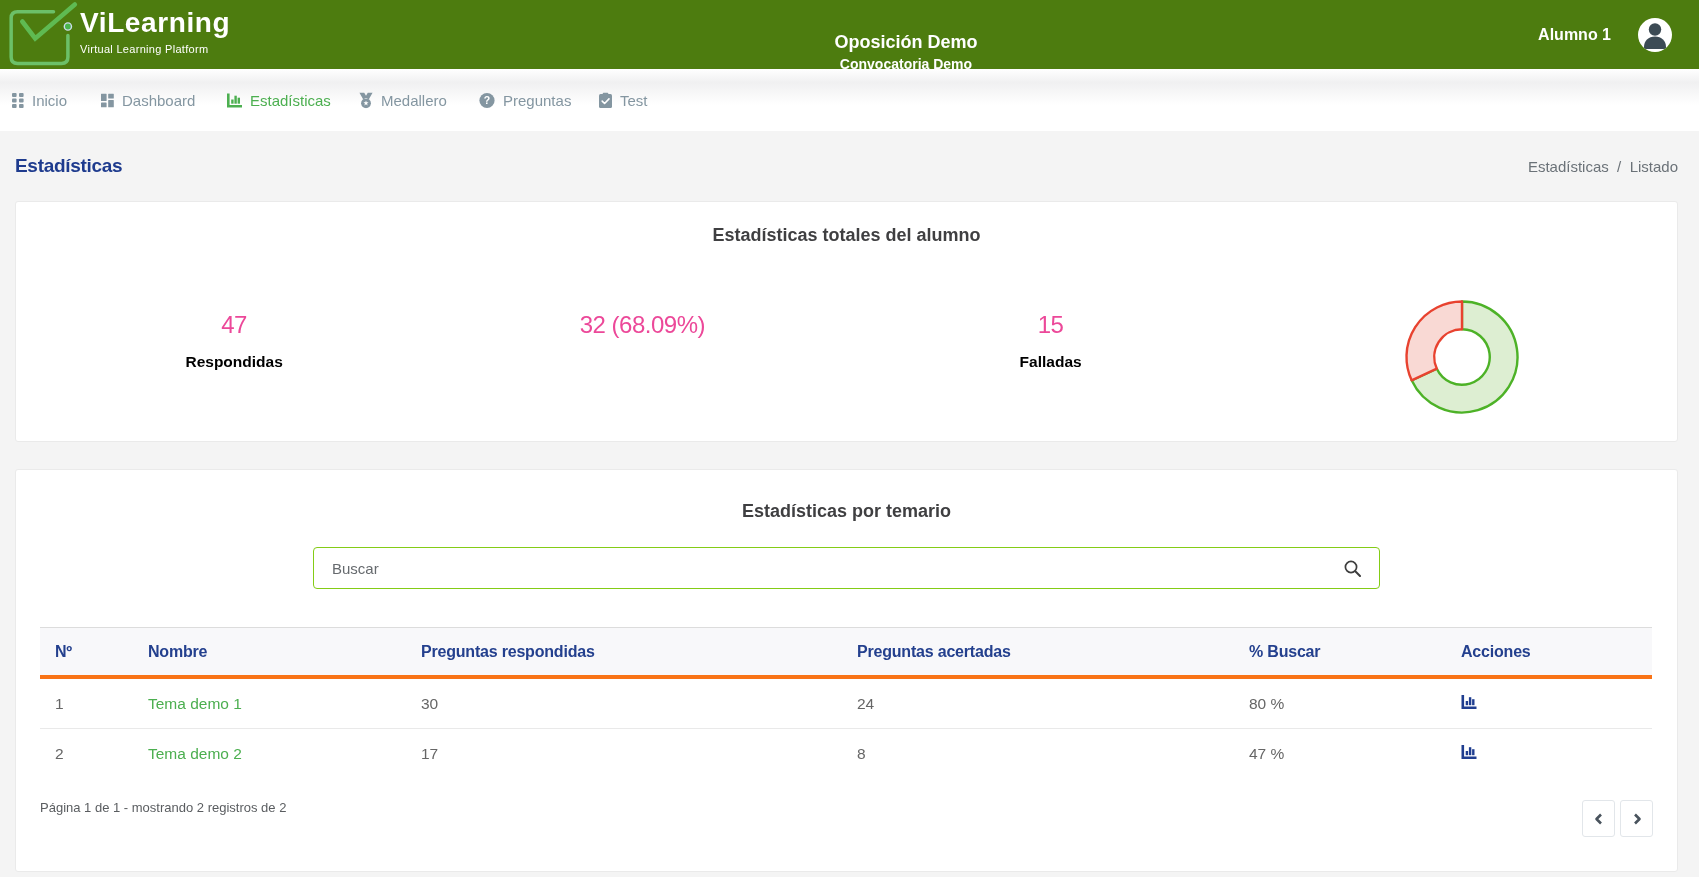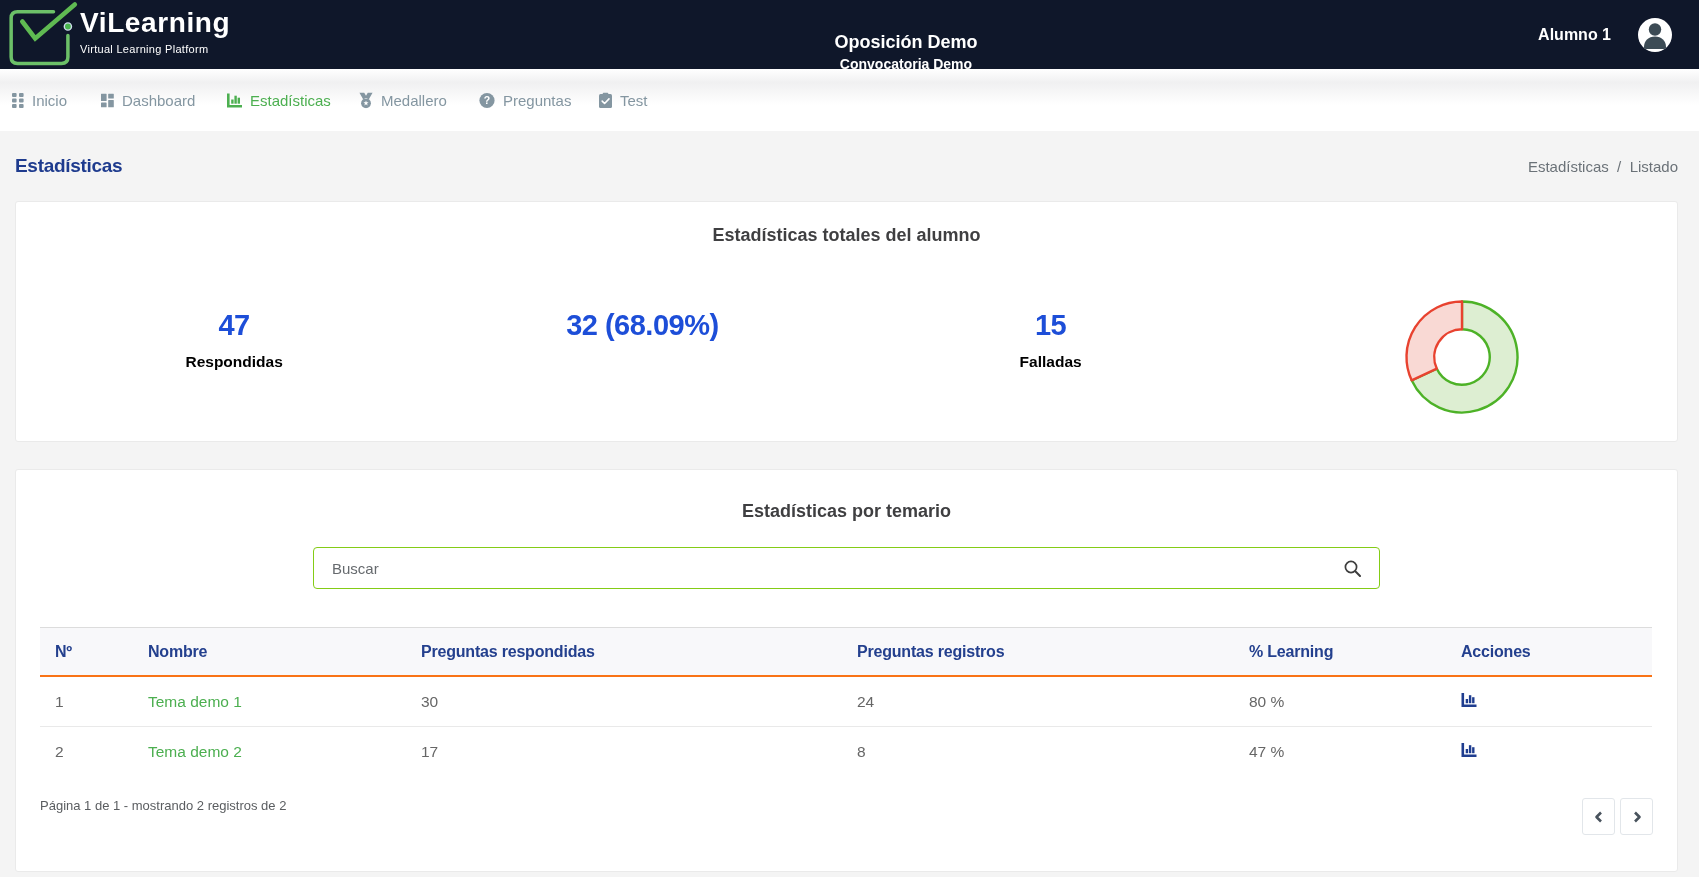--- a/index.html
+++ b/index.html
@@ -1,21 +1,21 @@
 <!DOCTYPE html>
 <html lang="es"><head>
 <meta charset="utf-8">
 <title>Estadísticas</title>
 <style>
 * { margin:0; padding:0; box-sizing:border-box; }
 html,body { width:1699px; height:877px; overflow:hidden; }
 body { background:#f4f4f4; font-family:"Liberation Sans", sans-serif; }
 
 
-.topbar { height:69px; background:#0f172a; display:flex; align-items:stretch; position:relative; color:#fff; }
+.topbar { height:69px; background:#4d7c0f; display:flex; align-items:stretch; position:relative; color:#fff; }
 .logo { position:absolute; left:0; top:0; width:260px; height:69px; }
 .logo svg { position:absolute; left:0; top:0; }
 .logo-name { position:absolute; left:80px; top:7px; font-size:28px; font-weight:bold; letter-spacing:0.6px; }
 .logo-sub { position:absolute; left:80px; top:43px; font-size:11px; letter-spacing:0.3px; }
 .top-center { position:absolute; left:906px; top:6px; transform:translateX(-50%); text-align:center;margin-top:25px; }
 .top-center .t1 { font-size:18px; font-weight:bold; line-height:22px; }
 .top-center .t2 { font-size:14px; font-weight:bold; line-height:19px; margin-top:2px; }
 .top-user { position:absolute; right:27px; top:0; height:69px; display:flex; align-items:center; }
 .top-user .uname { font-size:16px; font-weight:bold; margin-right:27px; }
 
@@ -29,32 +29,32 @@
 
 .content { margin-left:15px; width:1663px; }
 .pagehead { height:70px; display:flex; align-items:center; justify-content:space-between; }
 .pagehead h1 { font-size:19px; letter-spacing:-0.3px; font-weight:bold; color:#1e3b8e; }
 .bc { font-size:15px; color:#6b7278; }
 .card { background:#fff; border:1px solid #eaeaea; border-radius:3px; }
 .card1 { height:241px; position:relative; padding:22px 14px 0; }
 .card-title { text-align:center; font-size:18px; font-weight:bold; color:#3f3f41; line-height:22px; }
 .stats { display:flex; margin-top:60px; width:75%; }
 .stat { flex:1; text-align:center; }
-.stat .num { font-size:29px; font-weight:bold; color:#1d4ed8; line-height:38px; letter-spacing:-0.5px; }
+.stat .num { font-size:24px; font-weight:normal; color:#ec4899; line-height:38px; letter-spacing:-0.5px; }
 .stat .lbl { font-size:15.5px; font-weight:bold; color:#000000; margin-top:9px; }
 .donut { position:absolute; left:1388px; top:97px; }
 
 .card2 { height:403px; margin-top:27px; position:relative; padding:30px 24px 0; }
 .searchwrap { position:relative; width:1067px; margin:25px auto 0; }
 .searchwrap input { width:100%; height:42px; border:1px solid #84cc16; border-radius:4px; font-size:15px; color:#555; padding:0 40px 0 18px; font-family:"Liberation Sans",sans-serif; outline:none; }
 .searchwrap input::placeholder { color:#666a6e; opacity:1; }
 .searchwrap .mag { position:absolute; right:19px; top:13px; }
 
 table.dt { width:1612px; border-collapse:collapse; table-layout:fixed; margin-top:38px; }
-table.dt thead th { background:#f8f8fa; border-top:1px solid #dcdcdc; border-bottom:2px solid #f97316; text-align:left; font-size:16px; letter-spacing:-0.2px; font-weight:bold; color:#24408e; padding:14.5px 15px; }
+table.dt thead th { background:#f8f8fa; border-top:1px solid #dcdcdc; border-bottom:4px solid #f97316; text-align:left; font-size:16px; letter-spacing:-0.2px; font-weight:bold; color:#24408e; padding:14.5px 15px; }
 table.dt tbody td { font-size:15.5px; color:#666; padding:14.5px 15px; border-bottom:1px solid #e9e9e9; }
 table.dt tbody tr:last-child td { border-bottom:none; }
 table.dt tbody td.link { color:#4caf50; }
 .c1{width:93px;} .c2{width:273px;} .c3{width:436px;} .c4{width:392px;} .c5{width:212px;} .c6{width:206px;}
 
 .tfoot { display:flex; align-items:flex-start; justify-content:space-between; margin-top:22px; }
 .tinfo { font-size:13px; color:#5a5d60; }
 .pager { display:flex; }
 .pbtn { width:33px; height:37px; background:#fff; border:1px solid #e2e6ea; border-radius:3px; display:flex; align-items:center; justify-content:center; margin-left:5px; }
 </style>
@@ -195,22 +195,22 @@
           <col class="c3">
           <col class="c4">
           <col class="c5">
           <col class="c6">
         </colgroup>
       <thead>
         <tr>
             <th>Nº</th>
             <th>Nombre</th>
             <th>Preguntas respondidas</th>
-            <th>Preguntas registros</th>
-            <th>% Learning</th>
+            <th>Preguntas acertadas</th>
+            <th>% Buscar</th>
             <th>Acciones</th>
           </tr>
       </thead>
       <tbody>
         <tr>
           <td>1</td>
             <td class="link">Tema demo 1</td>
             <td>30</td>
             <td>24</td>
             <td>80 %</td>

